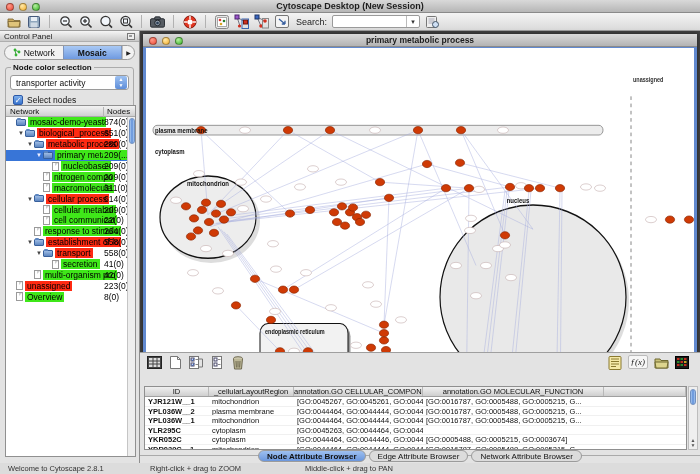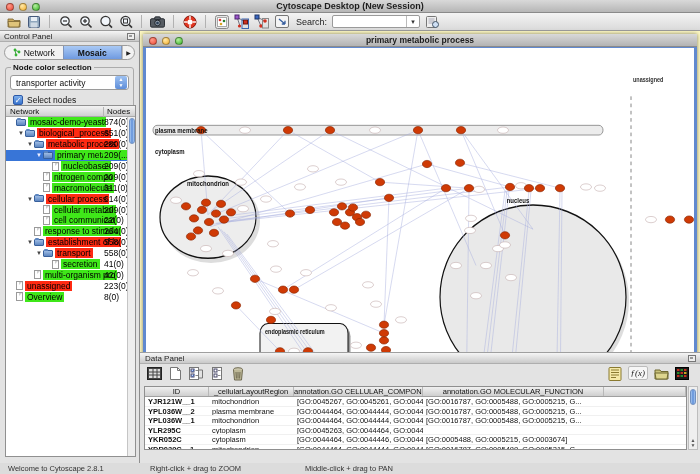--- a/index.html
+++ b/index.html
@@ -74,21 +74,21 @@
   .icon-file::before { content:""; position:absolute; right:0; top:0; border-left:3px solid #cfcfcf; border-bottom:3px solid transparent;}
   .tlabel { padding:0 2px; line-height:10px; }
   .hl-green { background:#3fe719; }
   .hl-red { background:#ff2a12; }
   .tcount { position:absolute; left:97px; padding:0 1px; line-height:10px;}
   .tree-scroll { position:absolute; top:11px; right:0; bottom:0; width:8px; background:#eee; border-left:1px solid #c5c5c5; }
   .tree-thumb { position:absolute; top:1px; left:0.5px; width:6px; height:26px; border-radius:3px;
     background:linear-gradient(90deg,#a8c8f0,#5e8ed8,#a8c8f0); border:0.5px solid #7090c0;}
 
   
-  .canvas-area { position:absolute; left:140px; top:31px; right:0; height:368px; background:#fef9c3; }
+  .canvas-area { position:absolute; left:140px; top:31px; right:0; height:368px; background:#404040; }
   .iframe { position:absolute; left:3px; top:3px; right:3px; bottom:0; background:#fff; box-shadow:0 0 4px rgba(0,0,0,.5); }
   .iframe-titlebar { position:absolute; left:0; top:0; right:0; height:13px;
     background:linear-gradient(#d9d9d9,#b3b3b3); border-bottom:1px solid #8a8a8a; }
   .iframe-titlebar .ititle { position:absolute; left:0; right:0; top:1px; text-align:center; font-size:8.5px; font-weight:bold; color:#1d1d1d;}
   .iframe-body { position:absolute; left:0; right:0; top:13px; bottom:0; border:3px solid #6189cf; border-top-width:1px; background:#fff; }
   .iframe-body svg { display:block; width:100%; height:100%; }
 
   
   .data-panel { position:absolute; left:140px; top:352px; right:0; height:111px; background:#e3e3e3; border-top:1px solid #9f9f9f;}
   .dp-header { height:11px; background:linear-gradient(#f5f5f5,#c9c9c9); border-bottom:1px solid #aeaeae;
@@ -600,24 +600,20 @@
               <circle cx="514" cy="279" r="1.2"></circle>
               <circle cx="526" cy="285" r="1.2" fill="#c8b24a"></circle>
               <circle cx="533" cy="277" r="1.2"></circle>
           </g>
         </svg>
       </div>
     </div>
   </div>
 
   <div class="data-panel">
-    <div class="dp-header">
-      <span>Data Panel</span>
-      <span class="float-icon"></span>
-    </div>
     <div class="dp-toolbar">
       <div class="dp-icons-left">
         <span class="dpicon">
             <svg width="15" height="13" viewBox="0 0 15 13">
               <rect x="0.5" y="0.5" width="14" height="12" fill="#444" stroke="#222"></rect>
               <rect x="2" y="2" width="11" height="9" fill="#ddd"></rect>
               <line x1="2" y1="5" x2="13" y2="5" stroke="#444"></line>
               <line x1="2" y1="8" x2="13" y2="8" stroke="#444"></line>
               <line x1="6" y1="2" x2="6" y2="11" stroke="#444"></line>
               <line x1="10" y1="2" x2="10" y2="11" stroke="#444"></line>
@@ -736,20 +732,28 @@
             <span class="dp-td" style="width: 85px;">mitochondrion</span>
             <span class="dp-td" style="width: 129px;">[GO:0044464, GO:0044444, GO:0044425, G...</span>
             <span class="dp-td" style="width: 181px;">[GO:0016787, GO:0005488, GO:0005215, G...</span>
           </div>
         </div>
     </div>
     <div class="dp-scroll">
       <div class="dp-thumb"></div>
       <div class="dp-arrows">▲<br>▼</div>
     </div>
+    <div class="dp-tabs">
+      <div class="rule"></div>
+      <div class="dp-tabs-inner" id="dp-tabs">
+          <span class="dptab sel">Node Attribute Browser</span>
+          <span class="dptab">Edge Attribute Browser</span>
+          <span class="dptab">Network Attribute Browser</span>
+        </div>
+    </div>
   </div>
 
   <div class="statusbar">
     <span class="st1">Welcome to Cytoscape 2.8.1</span>
     <span class="st2">Right-click + drag to ZOOM</span>
     <span class="st3">Middle-click + drag to PAN</span>
   </div>
 </div>
 
 </body></html>

